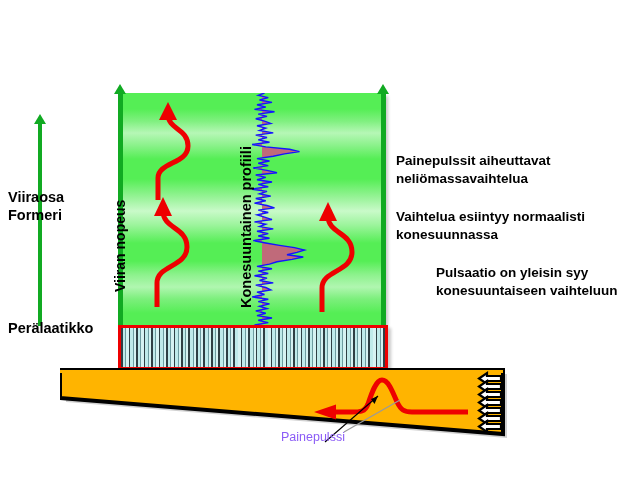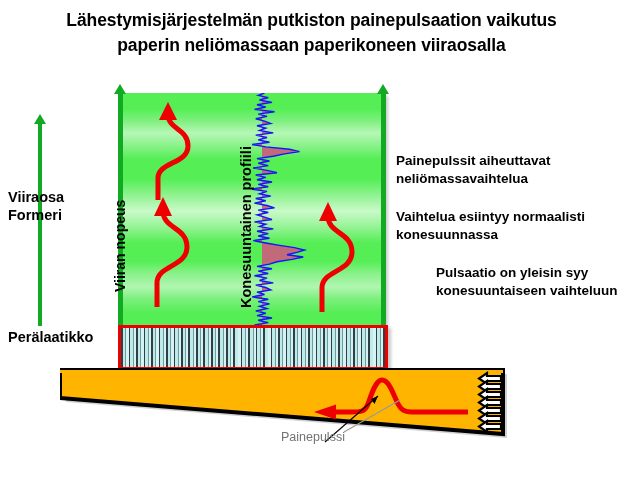--- a/index.html
+++ b/index.html
@@ -18,21 +18,21 @@
     letter-spacing:-0.1px;
   }
   .title .l2{display:block;}
 
   
   .side-label{
     position:absolute;color:#000;font-weight:bold;font-size:14.5px;
     line-height:18px;white-space:pre-line;
   }
   #lbl-viiraosa{left:8px;top:188px;}
-  #lbl-peralaatikko{left:8px;top:328px;}
+  #lbl-peralaatikko{left:8px;top:319px;}
 
   
   .vlabel{
     position:absolute;color:#000;font-weight:bold;
     transform-origin:0 0;transform:rotate(-90deg);
     white-space:nowrap;
   }
   #lbl-viiran-nopeus{left:112px;top:292px;font-size:14px;}
   #lbl-konesuunta{left:238px;top:308px;font-size:14.5px;}
 
@@ -85,42 +85,38 @@
       #6d9ca0 4px,#6d9ca0 5px,
       #d6f2f2 5px,#d6f2f2 7.5px);
   }
 
   
   #wedge{position:absolute;left:60px;top:364px;}
 
   
   #lbl-painepulssi{
     position:absolute;left:281px;top:430px;
-    font-size:12.5px;color:#737373;font-weight:normal;
+    font-size:12.5px;color:#8b5cf6;font-weight:normal;
   }
 
   
   .rtext{
     position:absolute;left:396px;color:#000;
     font-weight:bold;font-size:13.5px;line-height:17.5px;
     white-space:pre-line;width:225px;
   }
   #rtext-0{top:152px;}
   #rtext-1{top:208px;}
   #rtext-2{top:264px;margin-left:40px;}
 </style>
 </head>
 <body>
 
 <div id="stage">
 
-  <div class="title">
-    <span>Lähestymisjärjestelmän putkiston painepulsaation vaikutus</span>
-    <span class="l2">paperin neliömassaan paperikoneen viiraosalla</span>
-  </div>
 
   <div id="former-panel"></div>
 
   <div class="garrow" id="garrow-left-edge"></div>
   <div class="garrow" id="garrow-right-edge"></div>
   <div class="garrow" id="garrow-speed"></div>
 
   <svg class="scurve" style="left:148px;top:100px;" width="60" height="105">
     <path d="M10,100 L10,78 C10,62 40,64 40,46 C40,28 20,30 20,14" stroke="#ee0000" stroke-width="5" fill="none" stroke-linecap="butt"></path>
     <path d="M20,2 L29,20 L11,20 Z" fill="#ee0000"></path>

